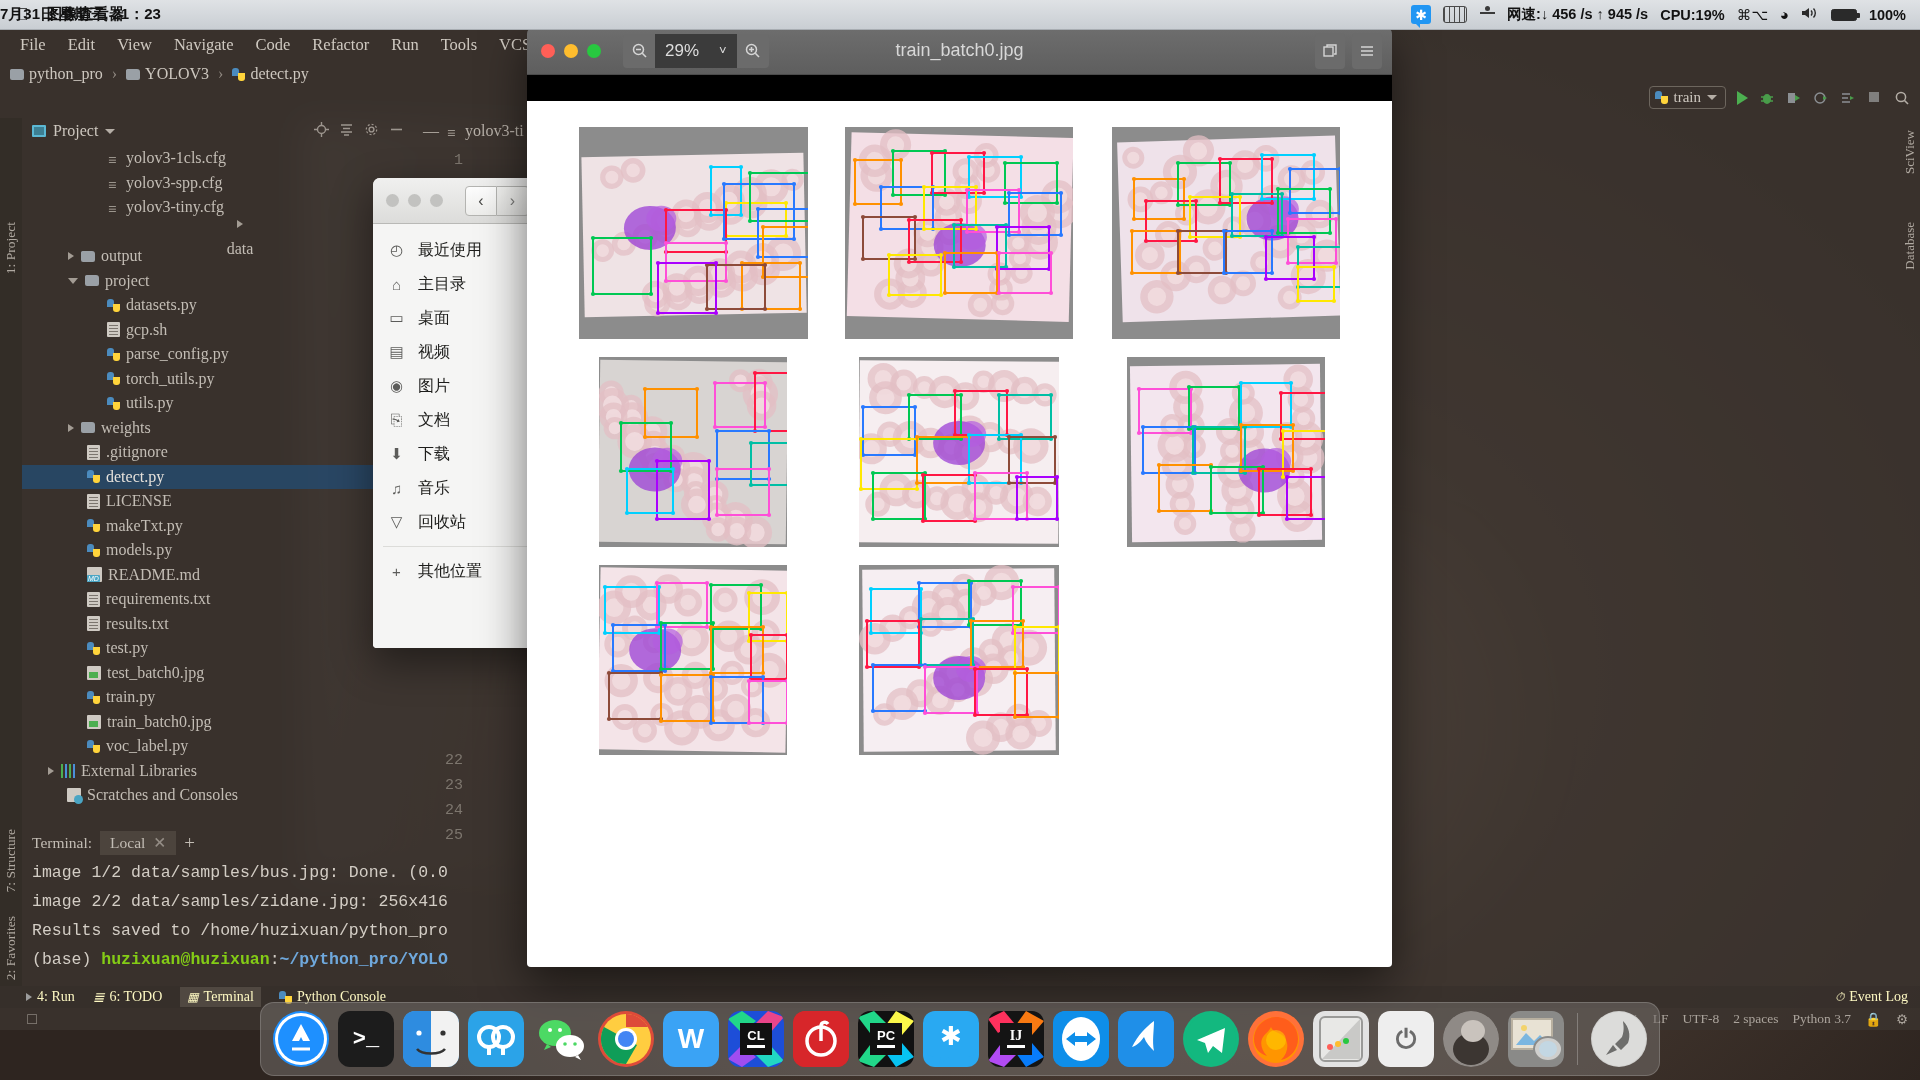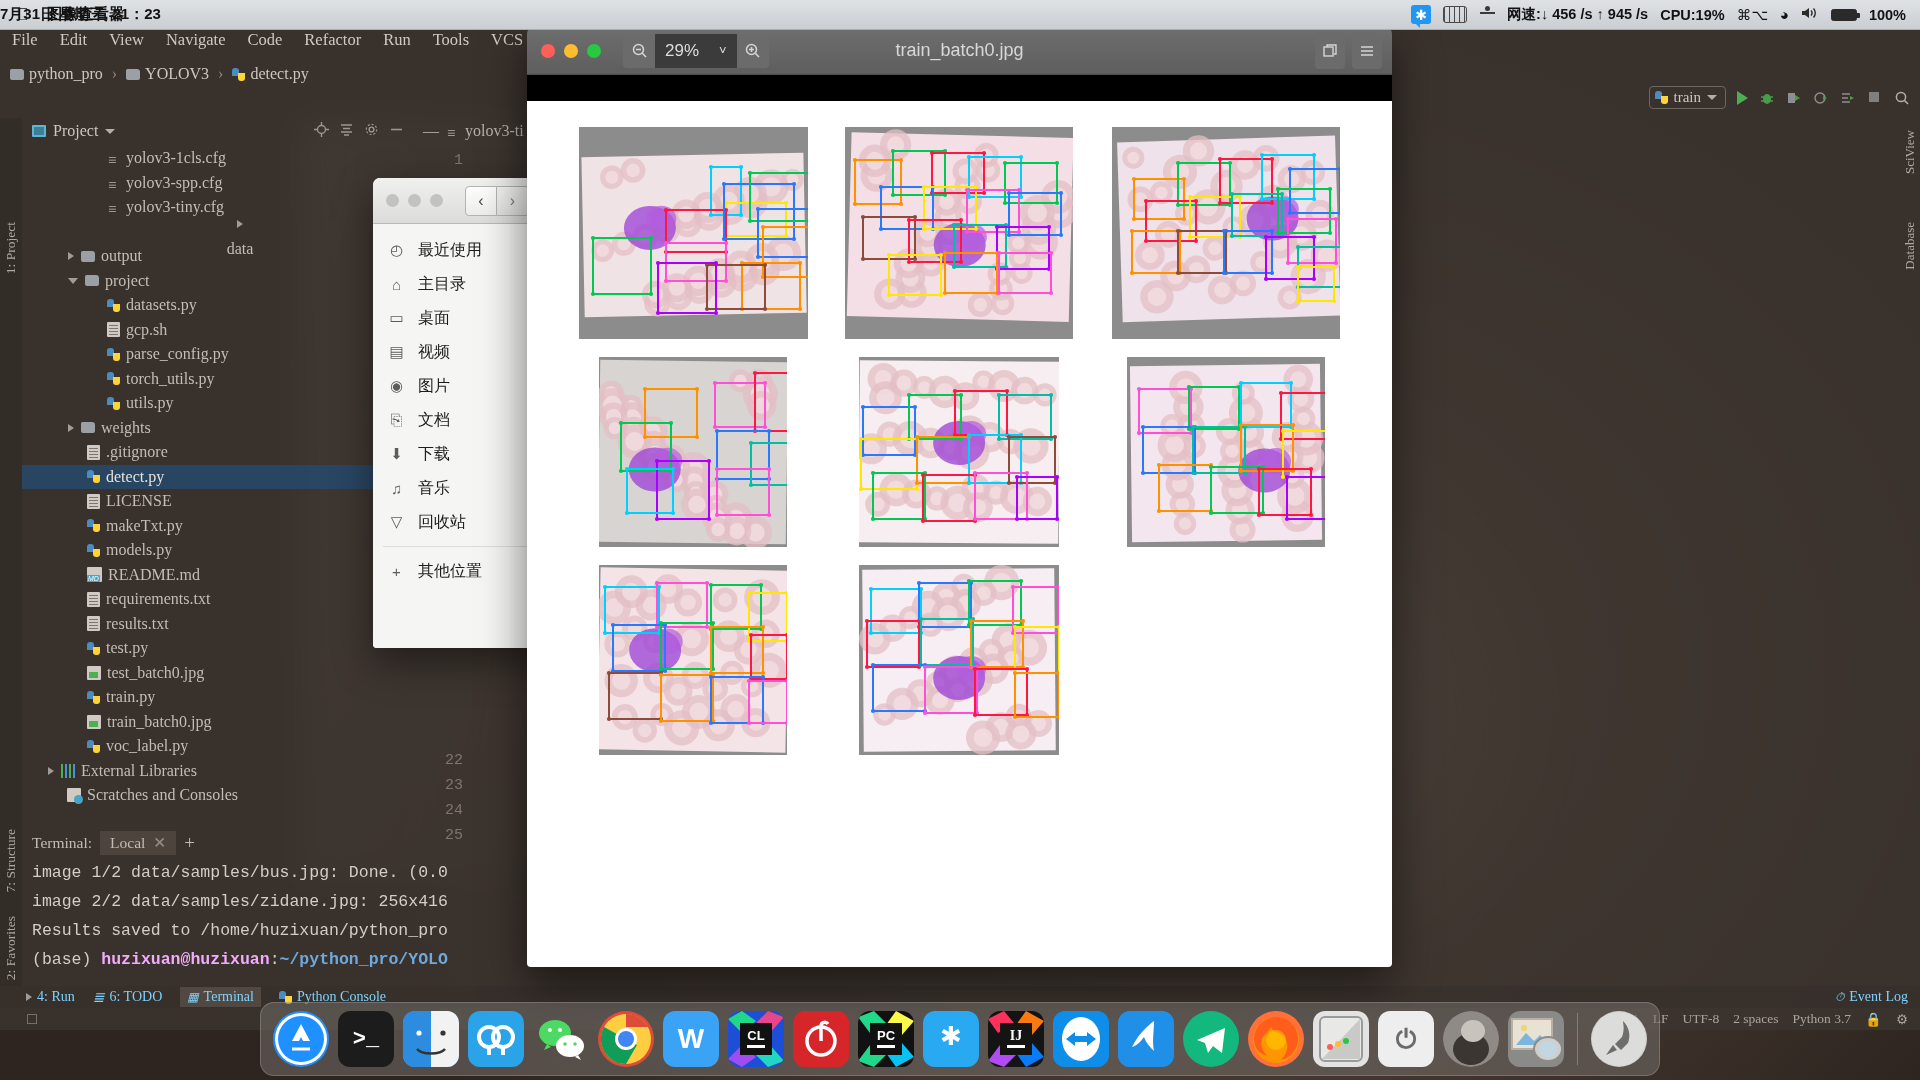--- a/index.html
+++ b/index.html
@@ -64,22 +64,22 @@
   .batt:after { content:""; position:absolute; right:-4px; top:3px; width:2.5px; height:5px; background:#2a2a2a; border-radius:0 1px 1px 0;}
 
   
   .pycharm {
     position: absolute; left: 0; top: 30px; width: 1920px; height: 1000px;
     background: rgba(60,53,47,0.80);
     color: #b8b2aa; font-size: 14.5px;
     z-index: 10;
   }
   .pc-menubar {
-    height: 30px; display: flex; align-items: flex-start; gap: 22px;
-    padding-left: 12px; font-family: "Liberation Serif", serif; font-size: 16.5px;
+    height: 30px; display: flex; align-items: center; gap: 22px;
+    padding-left: 20px; font-family: "Liberation Serif", serif; font-size: 16.5px;
     color: #cfc9c1;
   }
   .pc-toprow { height: 28px; display: flex; align-items: center; padding-left: 10px; gap: 6px;
      font-family: "Liberation Serif", serif; font-size: 16px; color: #cdc7bf; }
   .crumb { display: flex; align-items: center; gap: 5px; }
   .crumb-sep { color: #8f8880; margin: 0 3px; }
   .ico-folder { width: 14px; height: 11px; background: #9aa0a6; border-radius: 1.5px 3px 2px 2px; display:inline-block;}
   .ico-py { width: 13px; height: 13px; display:inline-block; position: relative; }
   .ico-py:before { content:""; position:absolute; left:0; top:0; width:7px;height:8px;background:#4b8bbe;border-radius:3px 3px 0 0;}
   .ico-py:after { content:""; position:absolute; right:0; bottom:0; width:7px;height:8px;background:#ffd43b;border-radius:0 0 3px 3px;}
@@ -136,27 +136,27 @@
      font-family:"Liberation Mono", monospace; font-size: 15px; color: #7d766e; text-align: right; padding-right: 12px; }
   .ed-gutter div { height: 25px; line-height: 25px; }
 
   
   .term { position: absolute; left: 22px; right: 0; bottom: 44px; height: 156px; }
   .term-head { height: 26px; display:flex; align-items:center; gap: 8px; padding-left: 10px;
      font-family:"Liberation Serif",serif; font-size:15.5px; color:#c3bdb5;}
   .term-tab { background: rgba(90,81,73,.6); padding: 3px 10px; display:flex; align-items:center; gap:8px;}
   .term-body { font-family:"Liberation Mono","DejaVu Sans Mono",monospace; font-size: 16.5px;
      line-height: 29px; padding: 2px 0 0 10px; color: #d3cdc5; white-space: nowrap;}
-  .t-green { color: #f0abfc; font-weight: bold;}
+  .t-green { color: #84cc16; font-weight: bold;}
   .t-blue { color: #6fa8dc; font-weight: bold;}
 
   
   .pc-statusbar1 { position:absolute; left:0; right:0; bottom:22px; height:22px;
      display:flex; align-items:center; gap:18px; padding-left:26px;
-     font-family:"Liberation Serif",serif; font-size:14px; color:#7dd3fc;
+     font-family:"Liberation Serif",serif; font-size:14px; color:#fef9c3;
      background: rgba(52,46,41,.55);}
   .sb-item { display:flex; align-items:center; gap:5px;}
   .sb-item.active { background: rgba(88,79,71,.8); padding: 2px 7px;}
   .pc-statusbar2 { position:absolute; left:0; right:0; bottom:0; height:22px;
      display:flex; align-items:center; padding: 0 12px 0 26px;
      font-family:"Liberation Serif",serif; font-size:13.5px; color:#aba49c;}
   .sb-right { margin-left:auto; display:flex; align-items:center; gap:14px;}
 
   
   .pc-right-strip { position:absolute; right:0; top:100px; width:20px; height:240px;

